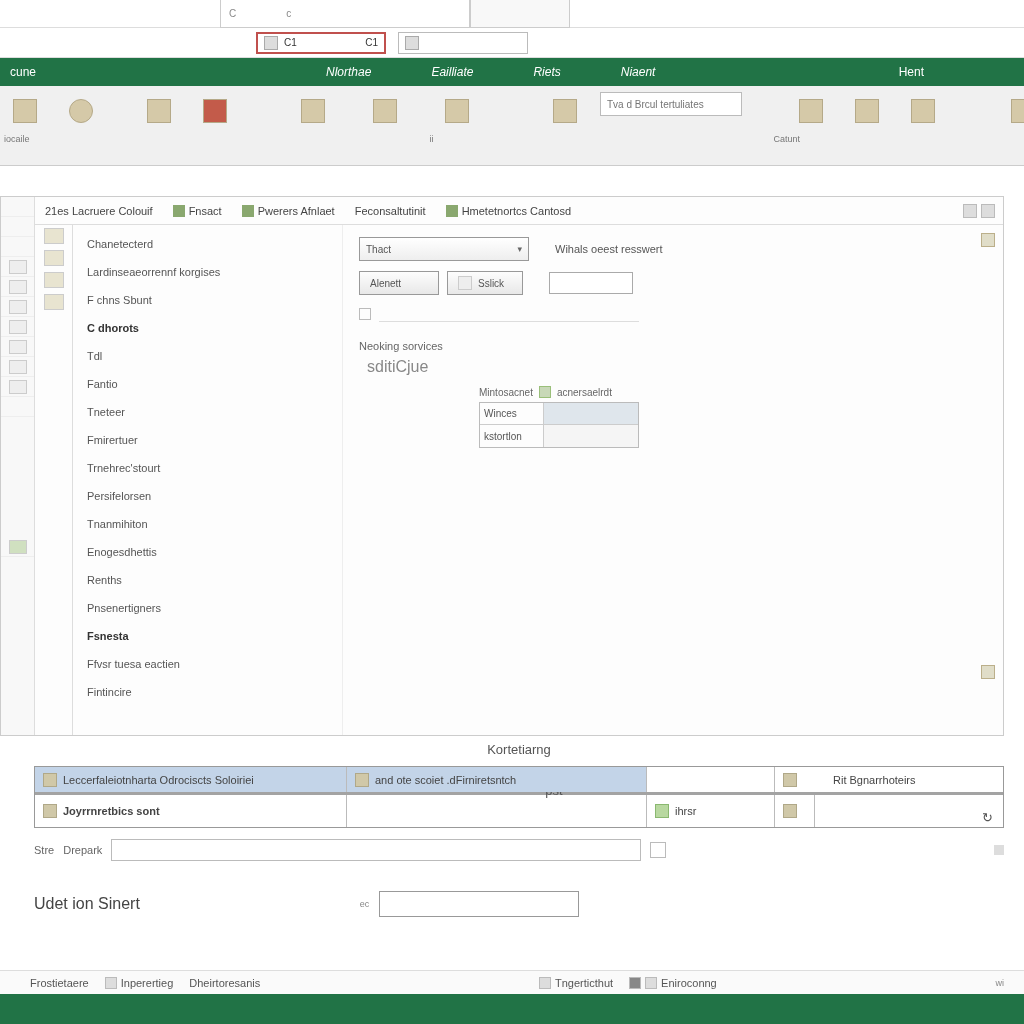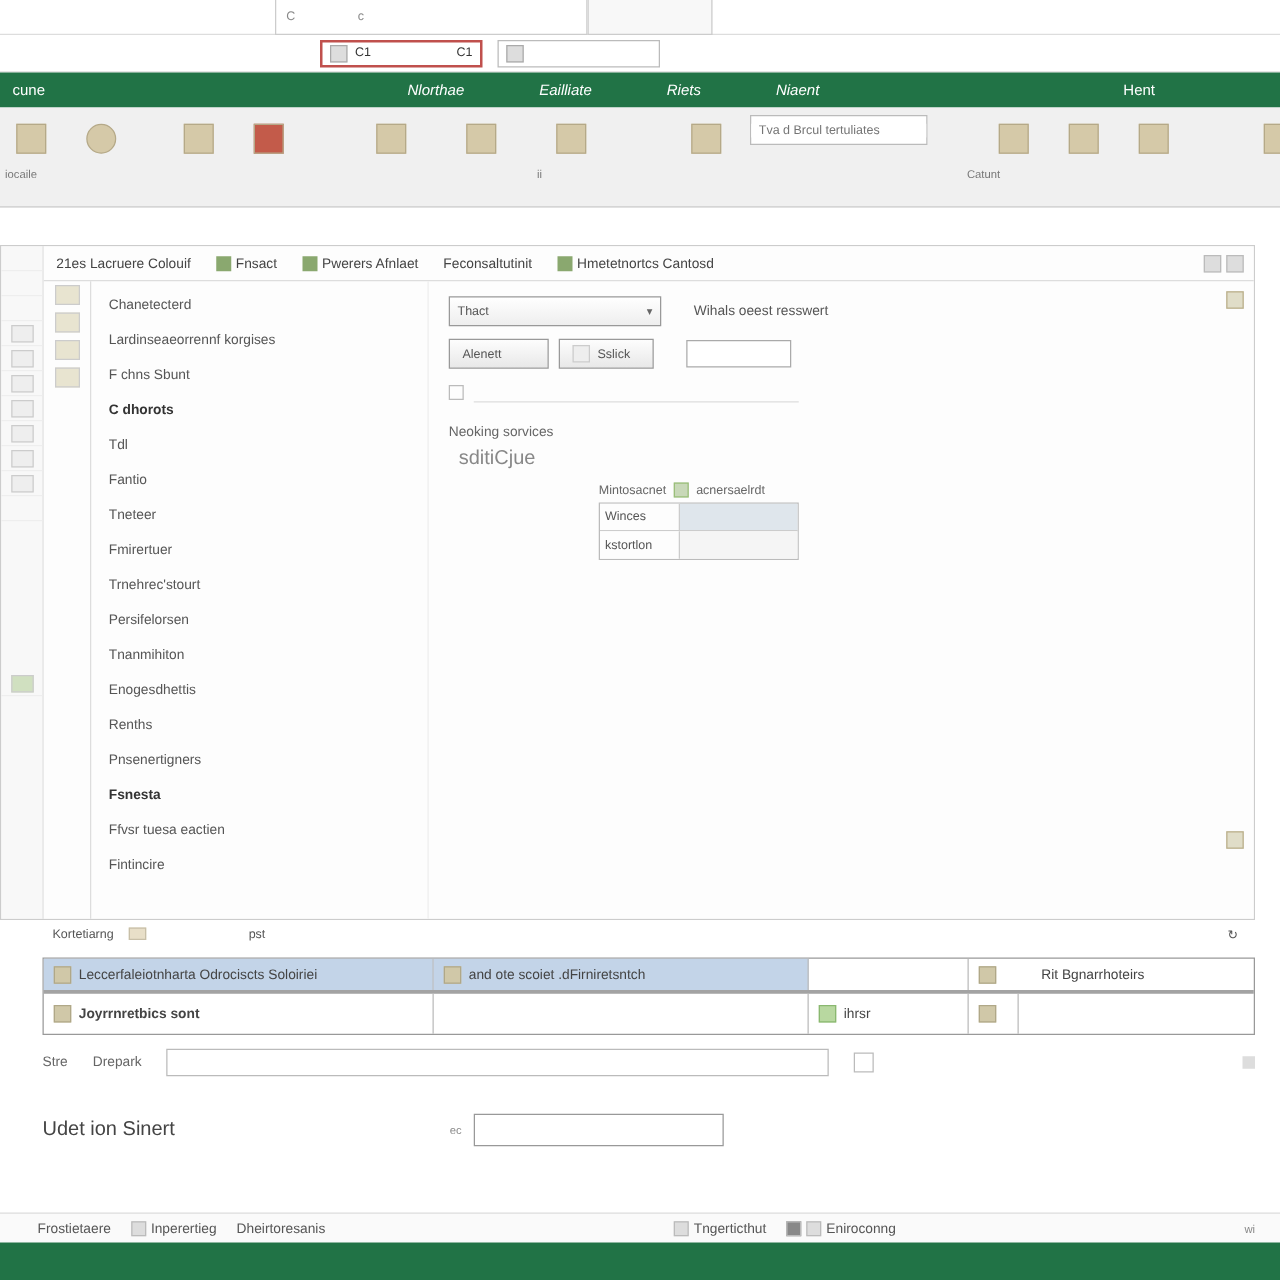--- a/index.html
+++ b/index.html
@@ -69,33 +69,33 @@
 .mini-table { border: 1px solid #bbb; width: 160px; }
 .mini-table-row { display: flex; height: 22px; border-bottom: 1px solid #ccc; }
 .mini-table-row:last-child { border-bottom: none; }
 .mt-label { width: 64px; padding: 0 4px; font-size: 10px; color: #555; display: flex; align-items: center; background: #fdfdfd; border-right: 1px solid #ccc; }
 .mt-cell { flex: 1; background: #dfe6ec; }
 .mt-cell.light { background: #f5f5f5; }
 
 .corner-icon { position: absolute; width: 14px; height: 14px; background: #e0ddc8; border: 1px solid #bbaf8a; }
 
 .bottom-bar { margin: 6px 20px 0 34px; }
-.bar-header { display: flex; align-items: flex-start; height: 24px; gap: 12px; padding: 0 8px; font-size: 10px; color: #555; }
+.bar-header { display: flex; align-items: center; height: 24px; gap: 12px; padding: 0 8px; font-size: 13px; color: #555; flex-direction: column; }
 .bar-header-right-icon { margin-left: auto; width: 14px; height: 12px; }
 
 .bar-table { border: 1px solid #999; }
 .bar-row { display: flex; height: 28px; border-bottom: 3px solid #a3a3a3; }
 .bar-row:last-child { border-bottom: none; }
 .bar-cell { border-right: 1px solid #bbb; display: flex; align-items: center; padding: 0 8px; font-size: 11px; color: #444; gap: 6px; }
 .bar-cell:last-child { border-right: none; }
 .bar-cell.blue { background: #c3d4e8; }
 .bar-cell .bc-icon { width: 14px; height: 14px; background: #d0c8a8; border: 1px solid #b0a888; }
 .bar-cell .bc-icon.green { background: #b8d8a0; border-color: #8ab870; }
 
-.search-row { display: flex; align-items: center; height: 28px; margin: 8px 20px 0 34px; gap: 20px; font-size: 11px; color: #666; }
+.search-row { display: flex; align-items: center; height: 28px; margin: 8px 20px 0 34px; gap: 9px; font-size: 11px; color: #666; }
 .search-row input { flex: 0 0 530px; height: 22px; border: 1px solid #bbb; padding: 0 6px; }
 .search-row .sr-icon { width: 16px; height: 16px; border: 1px solid #bbb; }
 
 .location-row { display: flex; align-items: center; height: 40px; margin: 20px 20px 0 34px; gap: 10px; }
 .location-label { font-size: 16px; color: #444; }
 .location-row input { width: 200px; height: 26px; border: 1px solid #999; }
 
 .status-bar { position: absolute; bottom: 30px; left: 0; right: 0; height: 24px; display: flex; align-items: center; padding: 0 20px 0 30px; font-size: 11px; color: #555; gap: 16px; background: #fafafa; border-top: 1px solid #ddd; }
 .status-item { display: flex; align-items: center; gap: 4px; }
 .status-item .si-icon { width: 12px; height: 12px; background: #ddd; border: 1px solid #bbb; }

